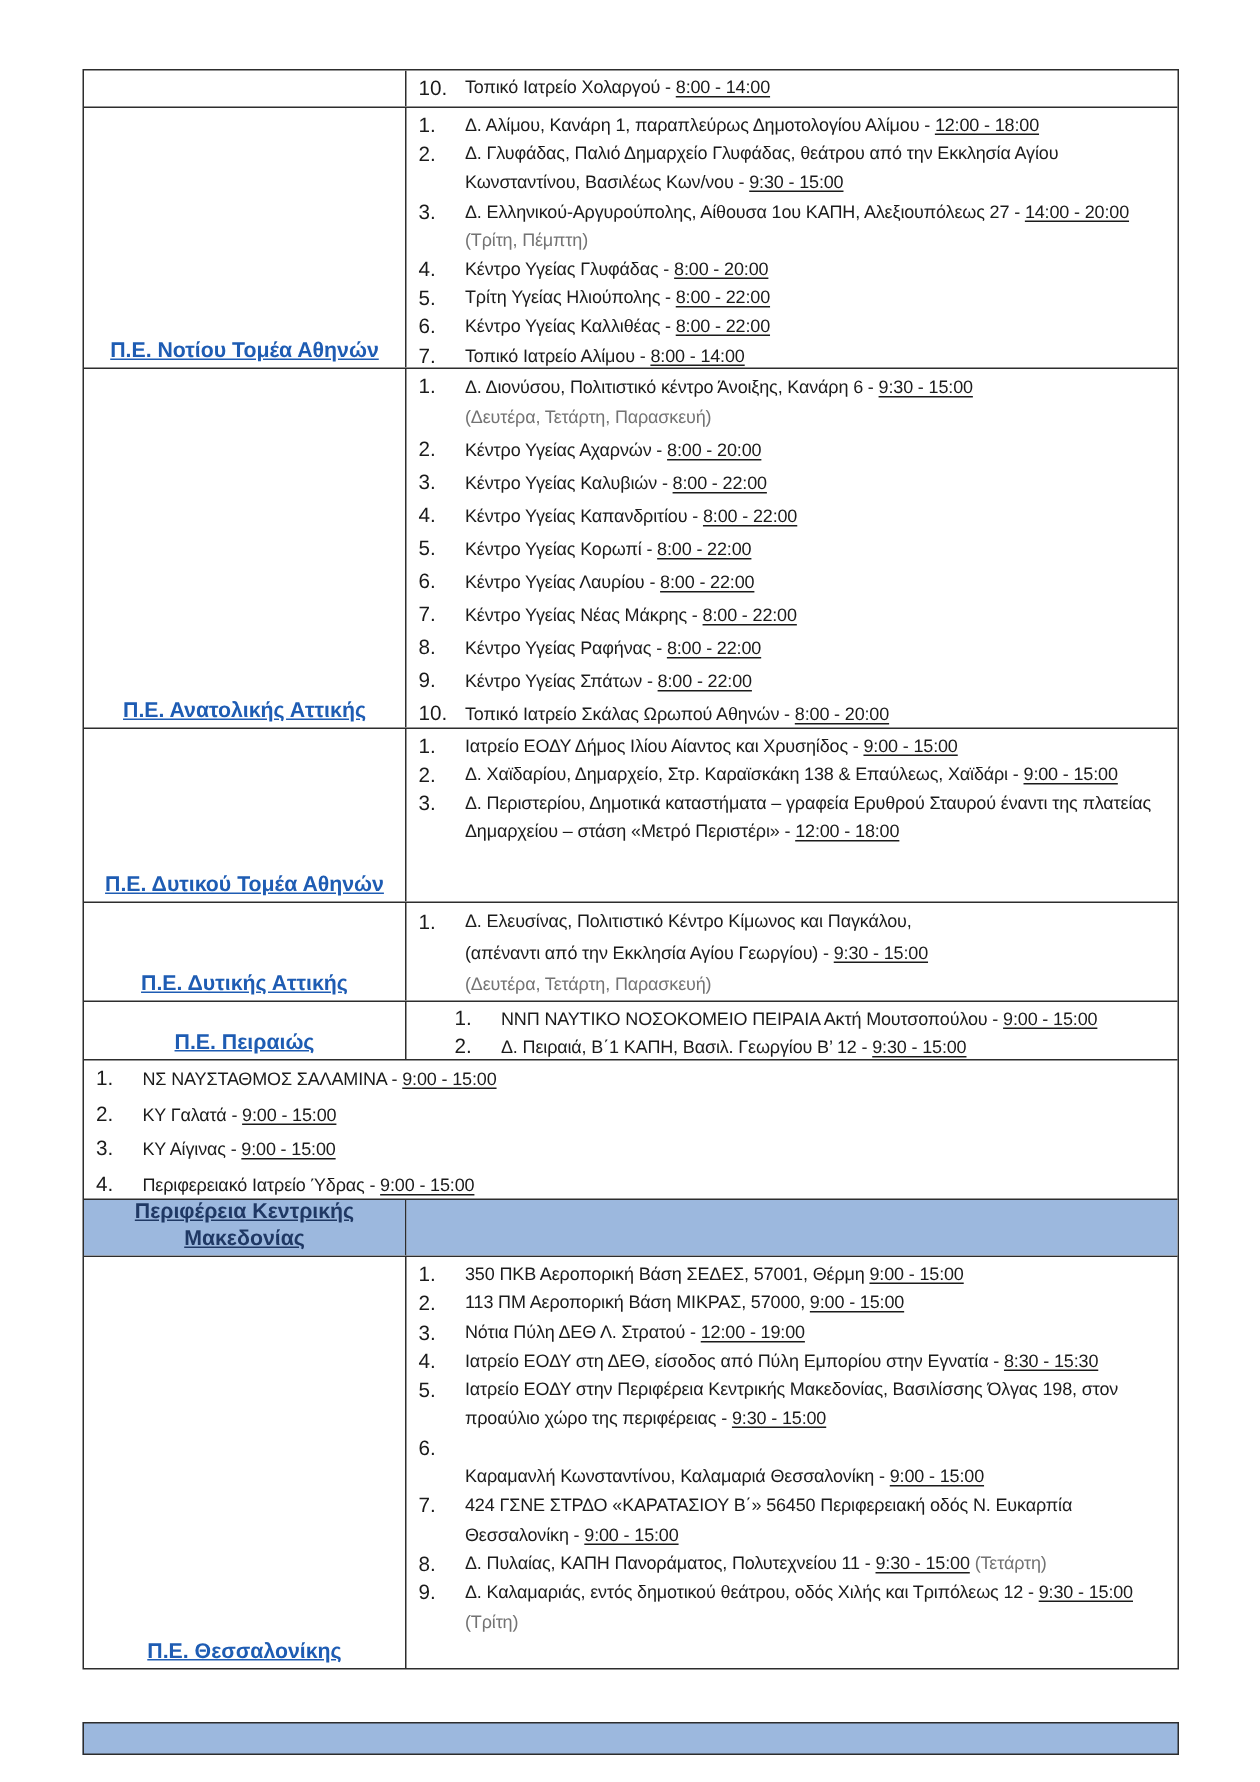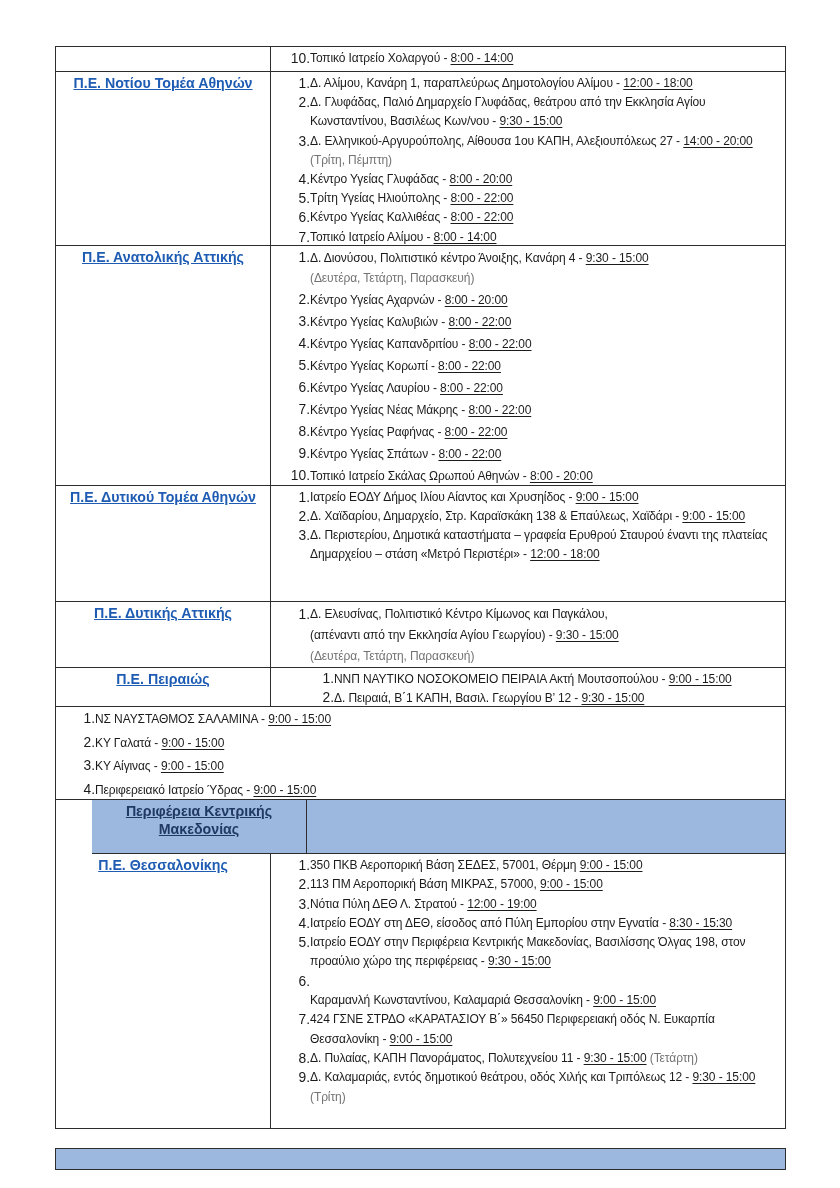--- a/index.html
+++ b/index.html
@@ -9,44 +9,44 @@
     -webkit-font-smoothing:antialiased;
   }
   .doc-table{
     position:absolute;left:55px;top:46px;width:731px;
     border:1.5px solid #2d2d2d;box-sizing:border-box;background:#fff;
   }
   .row{display:flex;border-bottom:1.5px solid #2d2d2d;box-sizing:border-box;overflow:hidden;}
   .row:last-child{border-bottom:none;}
   .cell-left{
     width:215px;flex:none;border-right:1.5px solid #2d2d2d;box-sizing:border-box;
-    display:flex;align-items:flex-start;justify-content:center;text-align:center;
+    display:flex;align-items:flex-end;justify-content:center;text-align:center;
     padding:2px 8px;overflow:hidden;
   }
   .cell-right{flex:1;box-sizing:border-box;padding:2px 6px 2px 8px;overflow:hidden;}
   .region{
     color:#1e5cb3;font-weight:bold;text-decoration:underline;
     font-size:14.2px;line-height:18px;cursor:pointer;
   }
   .row-makedonia .cell-left,.row-makedonia .cell-right{background:#9cb8de;}
   .row-makedonia .region{color:#1f3864;}
   .item{display:flex;line-height:var(--lh,19px);margin-bottom:var(--gap,0px);}
-  .num{width:31px;flex:none;font-size:13.8px;text-align:right;}
+  .num{width:31px;flex:none;font-size:13.8px;}
   .itext{flex:1;font-size:12px;letter-spacing:-0.1px;}
   .time{text-decoration:underline;text-underline-offset:2px;}
   .days{color:#737373;}
   
   .row-carryover{height:25px;--lh:19px;}
   .row-notiou{height:174px;--lh:19.2px;}
   .row-anatolikis{height:240px;--lh:20px;--gap:2px;}
   .row-dytikou{height:116px;--lh:19px;}
   .row-dytattikis{height:66px;--lh:21px;}
   .row-peiraios{height:39px;gap:24px;--lh:18.5px;}
   .row-nison{height:93px;--lh:20px;--gap:3.5px;}
-  .row-makedonia{height:54px;margin-left:36px;}
+  .row-makedonia{height:38px;}
   .row-thess{height:274px;--lh:19.3px;}
   .next-header-bar{
     position:absolute;left:55px;top:1148px;width:731px;height:22px;
     background:#9cb8de;border:1.5px solid #2d2d2d;box-sizing:border-box;
   }
 </style>
 </head>
 <body>
 
 <div class="doc-table">
@@ -94,21 +94,21 @@
         </div>
       </div>
     </div>
     <div class="row row-anatolikis">
       <div class="cell-left">
         <div class="region">Π.Ε. Ανατολικής Αττικής</div>
       </div>
       <div class="cell-right">
         <div class="item">
           <div class="num">1.</div>
-          <div class="itext"><span>Δ. Διονύσου, Πολιτιστικό κέντρο Άνοιξης, Κανάρη 4 - </span><span class="time">9:30 - 15:00</span><br><span class="days">(Δευτέρα, Τετάρτη, Παρασκευή)</span></div>
+          <div class="itext"><span>Δ. Διονύσου, Πολιτιστικό κέντρο Άνοιξης, Κανάρη 6 - </span><span class="time">9:30 - 15:00</span><br><span class="days">(Δευτέρα, Τετάρτη, Παρασκευή)</span></div>
         </div>
         <div class="item">
           <div class="num">2.</div>
           <div class="itext"><span>Κέντρο Υγείας Αχαρνών - </span><span class="time">8:00 - 20:00</span></div>
         </div>
         <div class="item">
           <div class="num">3.</div>
           <div class="itext"><span>Κέντρο Υγείας Καλυβιών - </span><span class="time">8:00 - 22:00</span></div>
         </div>
         <div class="item">

